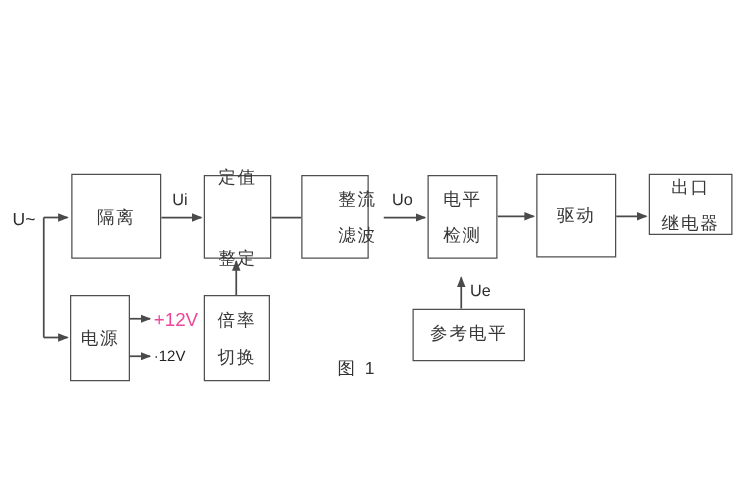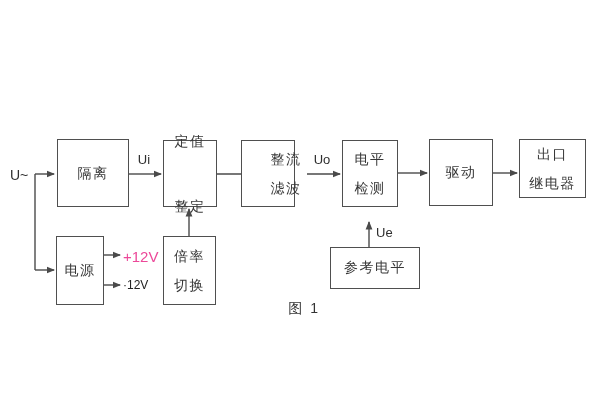--- a/index.html
+++ b/index.html
@@ -12,35 +12,35 @@
     display:flex;flex-direction:column;align-items:center;justify-content:center;
     color:#373737;font-size:14px;letter-spacing:1.5px;box-sizing:border-box;
   }
   .block .bl{display:block;line-height:29px;white-space:nowrap;}
   
   .b-isolation {left:57px; top:127px; width:72px; height:68px;}
   .b-setpoint  {left:163px;top:128px; width:54px; height:67px;gap:36px;}
   .b-rectifier {left:241px;top:128px; width:54px; height:67px;padding-left:36px;}
   .b-level     {left:342px;top:128px; width:56px; height:67px;}
   .b-driver    {left:429px;top:127px; width:64px; height:67px;}
-  .b-relay     {left:519px;top:127px; width:67px; height:59px;}
+  .b-relay     {left:519px;top:127px; width:67px; height:49px;}
   
   .b-power     {left:56px; top:224px; width:48px; height:69px;}
   .b-ratio     {left:163px;top:224px; width:53px; height:69px;}
   .b-reference {left:330px;top:235px; width:90px; height:42px;font-family:Liberation Mono, monospace;}
   .siglabel{
     position:absolute;color:#2e2e2e;font-size:13px;white-space:nowrap;
   }
   .l-uin  {left:10px; top:155px;width:26px;text-align:left;font-size:14px;}
   .l-ui   {left:130px;top:140px;width:28px;text-align:center;}
   .l-uo   {left:306px;top:140px;width:32px;text-align:center;}
   .l-ue   {left:376px;top:213px;}
   .l-p12  {left:123px;top:236px;font-size:15px;color:#ec4899;}
   .l-m12  {left:123px;top:266px;font-size:12px;color:#222;}
-  .l-cap  {left:270px;top:288px;width:50px;text-align:right;font-size:14px;color:#333;letter-spacing:2px;}
+  .l-cap  {left:270px;top:274px;width:50px;text-align:left;font-size:14px;color:#333;letter-spacing:2px;}
   svg.wires{position:absolute;left:0;top:0;pointer-events:none;}
 </style>
 </head>
 <body>
 
 <div class="canvas">
 
   <svg class="wires" width="600" height="400" viewBox="0 0 600 400">
     <defs>
       <marker id="arr" markerWidth="9" markerHeight="8" refX="7.5" refY="4" orient="auto" markerUnits="userSpaceOnUse">

